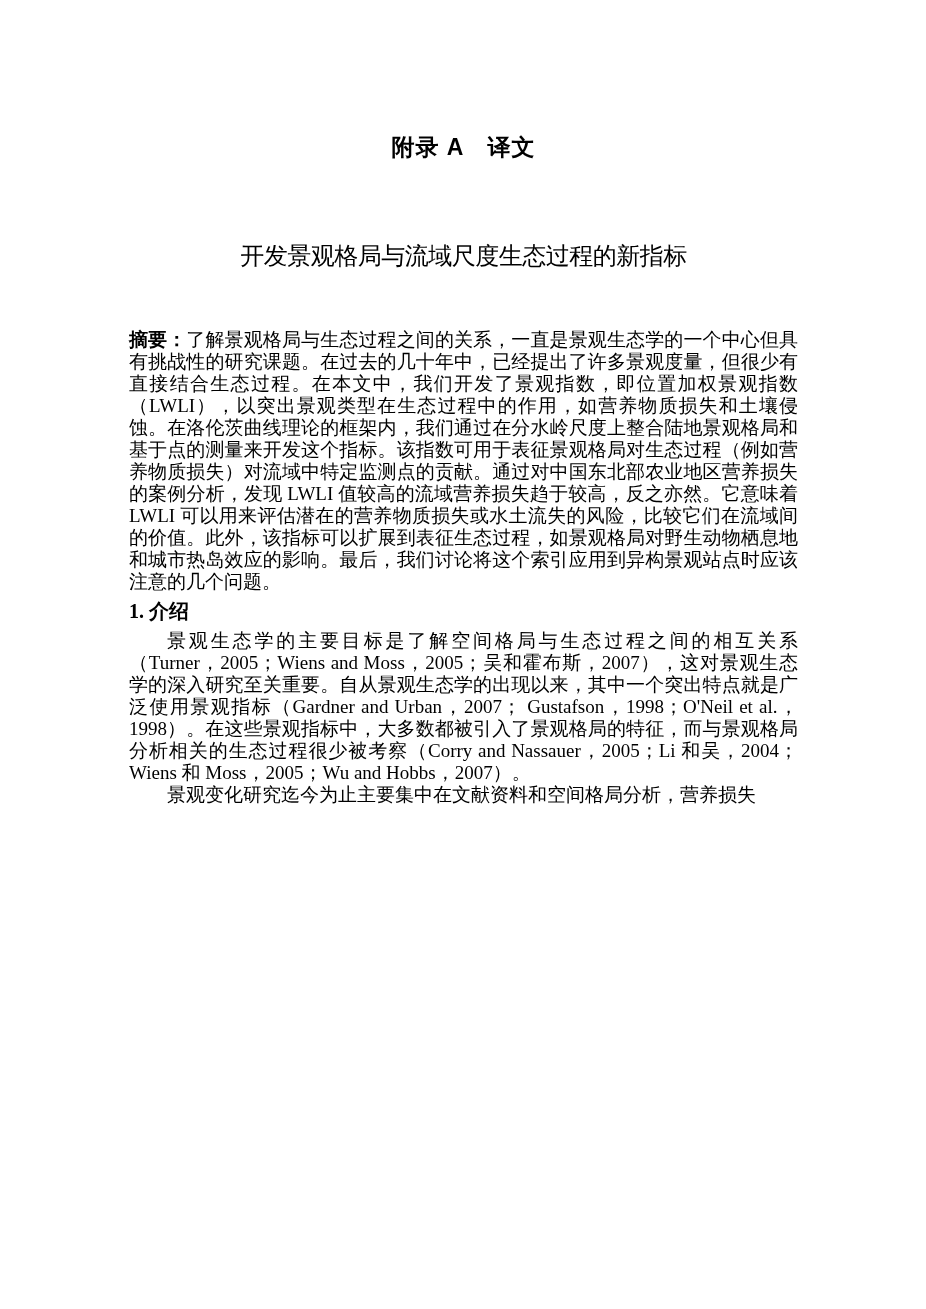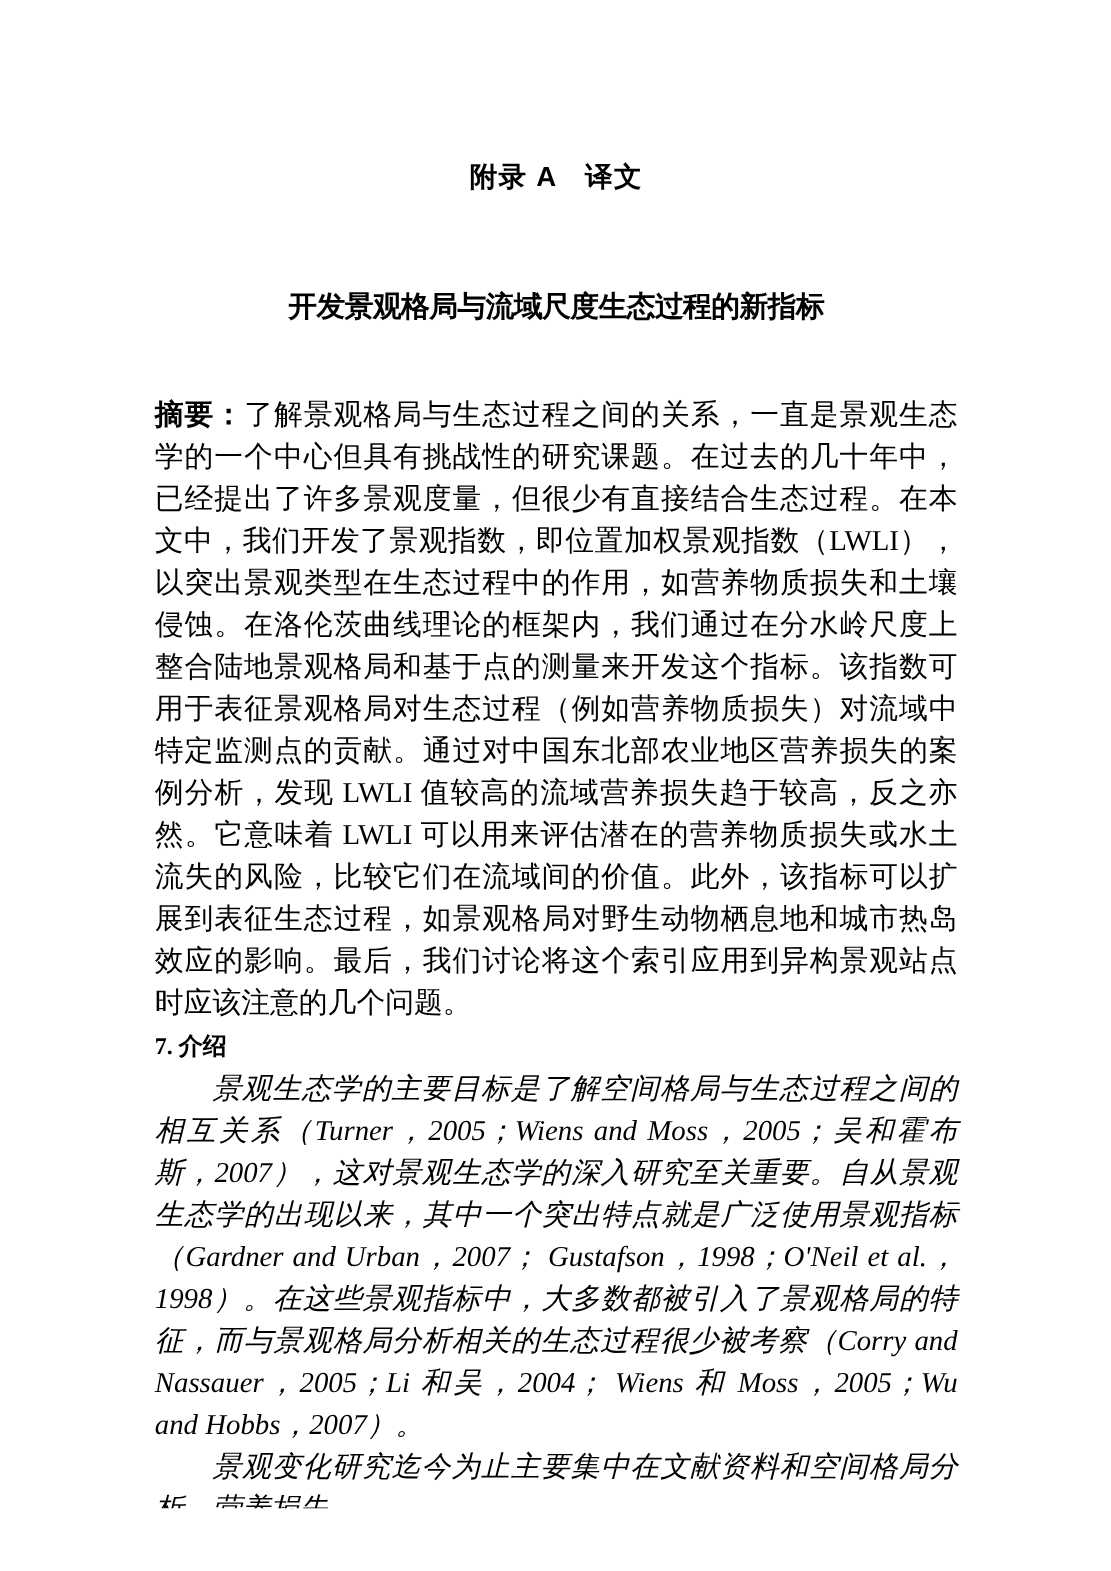--- a/index.html
+++ b/index.html
@@ -25,63 +25,62 @@
     font-family: "Liberation Sans", "DejaVu Sans", sans-serif;
     font-weight: 700;
     font-size: 23px;
     line-height: 30px;
     letter-spacing: 1px;
   }
   h2.title {
     margin: 76px 0 0 0;
     text-align: center;
     font-family: "Liberation Sans", "DejaVu Sans", sans-serif;
-    font-weight: 700;
+    font-weight: 400;
     font-size: 24px;
     line-height: 36px;
     letter-spacing: -0.5px;
   }
   p.body {
     margin: 0;
-    font-size: 24px;
-    line-height: 35px;
+    font-size: 19px;
+    line-height: 22px;
     text-align: justify;
     text-justify: inter-character;
   }
   p.abstract {
     margin-top: 55px;
   }
   p.body b {
     font-weight: 700;
   }
   h3.section {
     margin: 0;
     font-size: 20px;
     line-height: 37.4px;
     font-weight: 700;
     text-align: left;
   }
   p.indent {
     text-indent: 2em;
-    font-style: italic;
   }
 </style>
 </head>
 <body>
 
 <div class="page">
   <div class="doc">
 
     <h1 class="appendix">附录 A　译文</h1>
 
     <h2 class="title">开发景观格局与流域尺度生态过程的新指标</h2>
 
     <p class="body abstract"><b>摘要：</b><span>了解景观格局与生态过程之间的关系，一直是景观生态学的一个中心但具有挑战性的研究课题。在过去的几十年中，已经提出了许多景观度量，但很少有直接结合生态过程。在本文中，我们开发了景观指数，即位置加权景观指数（LWLI），以突出景观类型在生态过程中的作用，如营养物质损失和土壤侵蚀。在洛伦茨曲线理论的框架内，我们通过在分水岭尺度上整合陆地景观格局和基于点的测量来开发这个指标。该指数可用于表征景观格局对生态过程（例如营养物质损失）对流域中特定监测点的贡献。通过对中国东北部农业地区营养损失的案例分析，发现 LWLI 值较高的流域营养损失趋于较高，反之亦然。它意味着 LWLI 可以用来评估潜在的营养物质损失或水土流失的风险，比较它们在流域间的价值。此外，该指标可以扩展到表征生态过程，如景观格局对野生动物栖息地和城市热岛效应的影响。最后，我们讨论将这个索引应用到异构景观站点时应该注意的几个问题。</span></p>
 
 
-    <h3 class="section">7. 介绍</h3>
+    <h3 class="section">1. 介绍</h3>
 
     <p class="body indent">景观生态学的主要目标是了解空间格局与生态过程之间的相互关系（Turner，2005；Wiens and Moss，2005；吴和霍布斯，2007），这对景观生态学的深入研究至关重要。自从景观生态学的出现以来，其中一个突出特点就是广泛使用景观指标（Gardner and Urban，2007； Gustafson，1998；O'Neil et al.，1998）。在这些景观指标中，大多数都被引入了景观格局的特征，而与景观格局分析相关的生态过程很少被考察（Corry and Nassauer，2005；Li 和吴，2004； Wiens 和 Moss，2005；Wu and Hobbs，2007）。</p>
 
     <p class="body indent">景观变化研究迄今为止主要集中在文献资料和空间格局分析，营养损失</p>
 
   </div>
 </div>
 
 </body></html>

